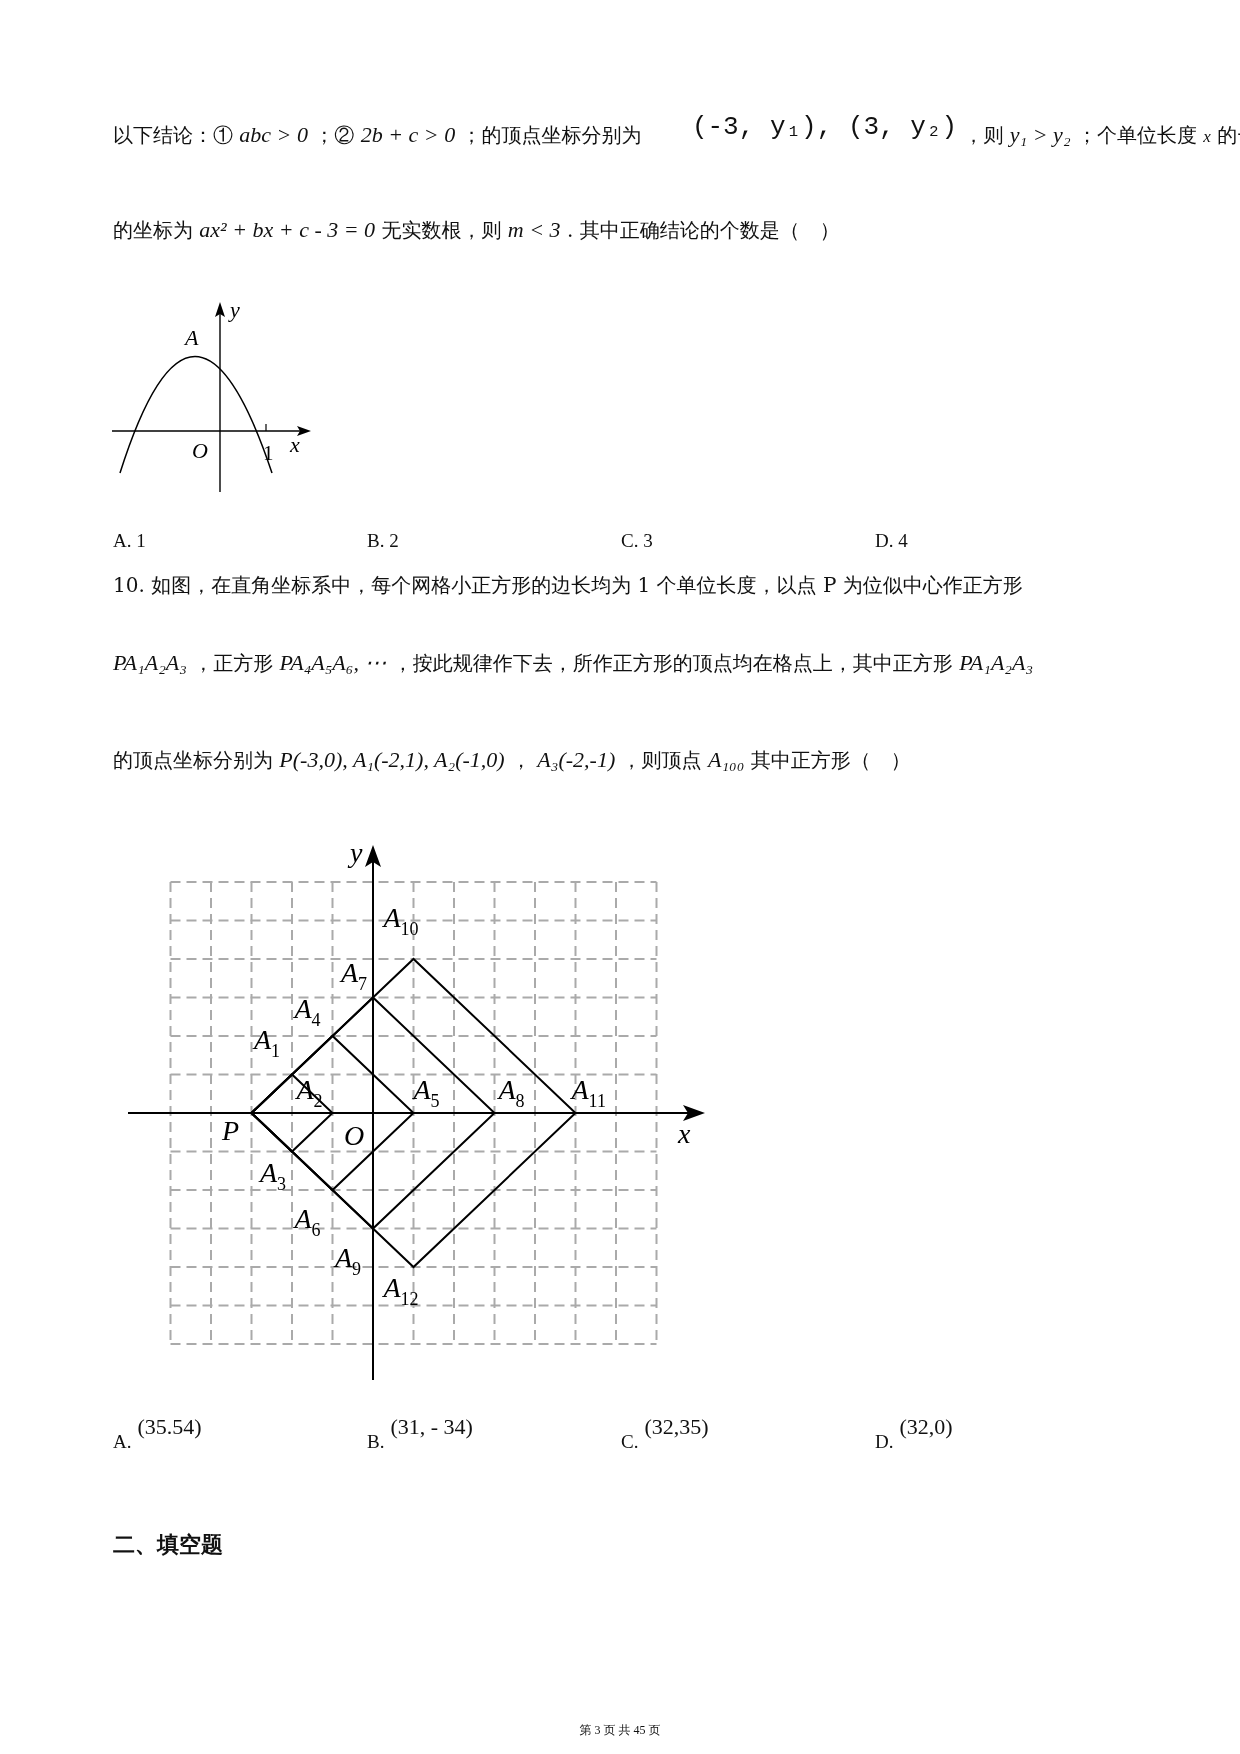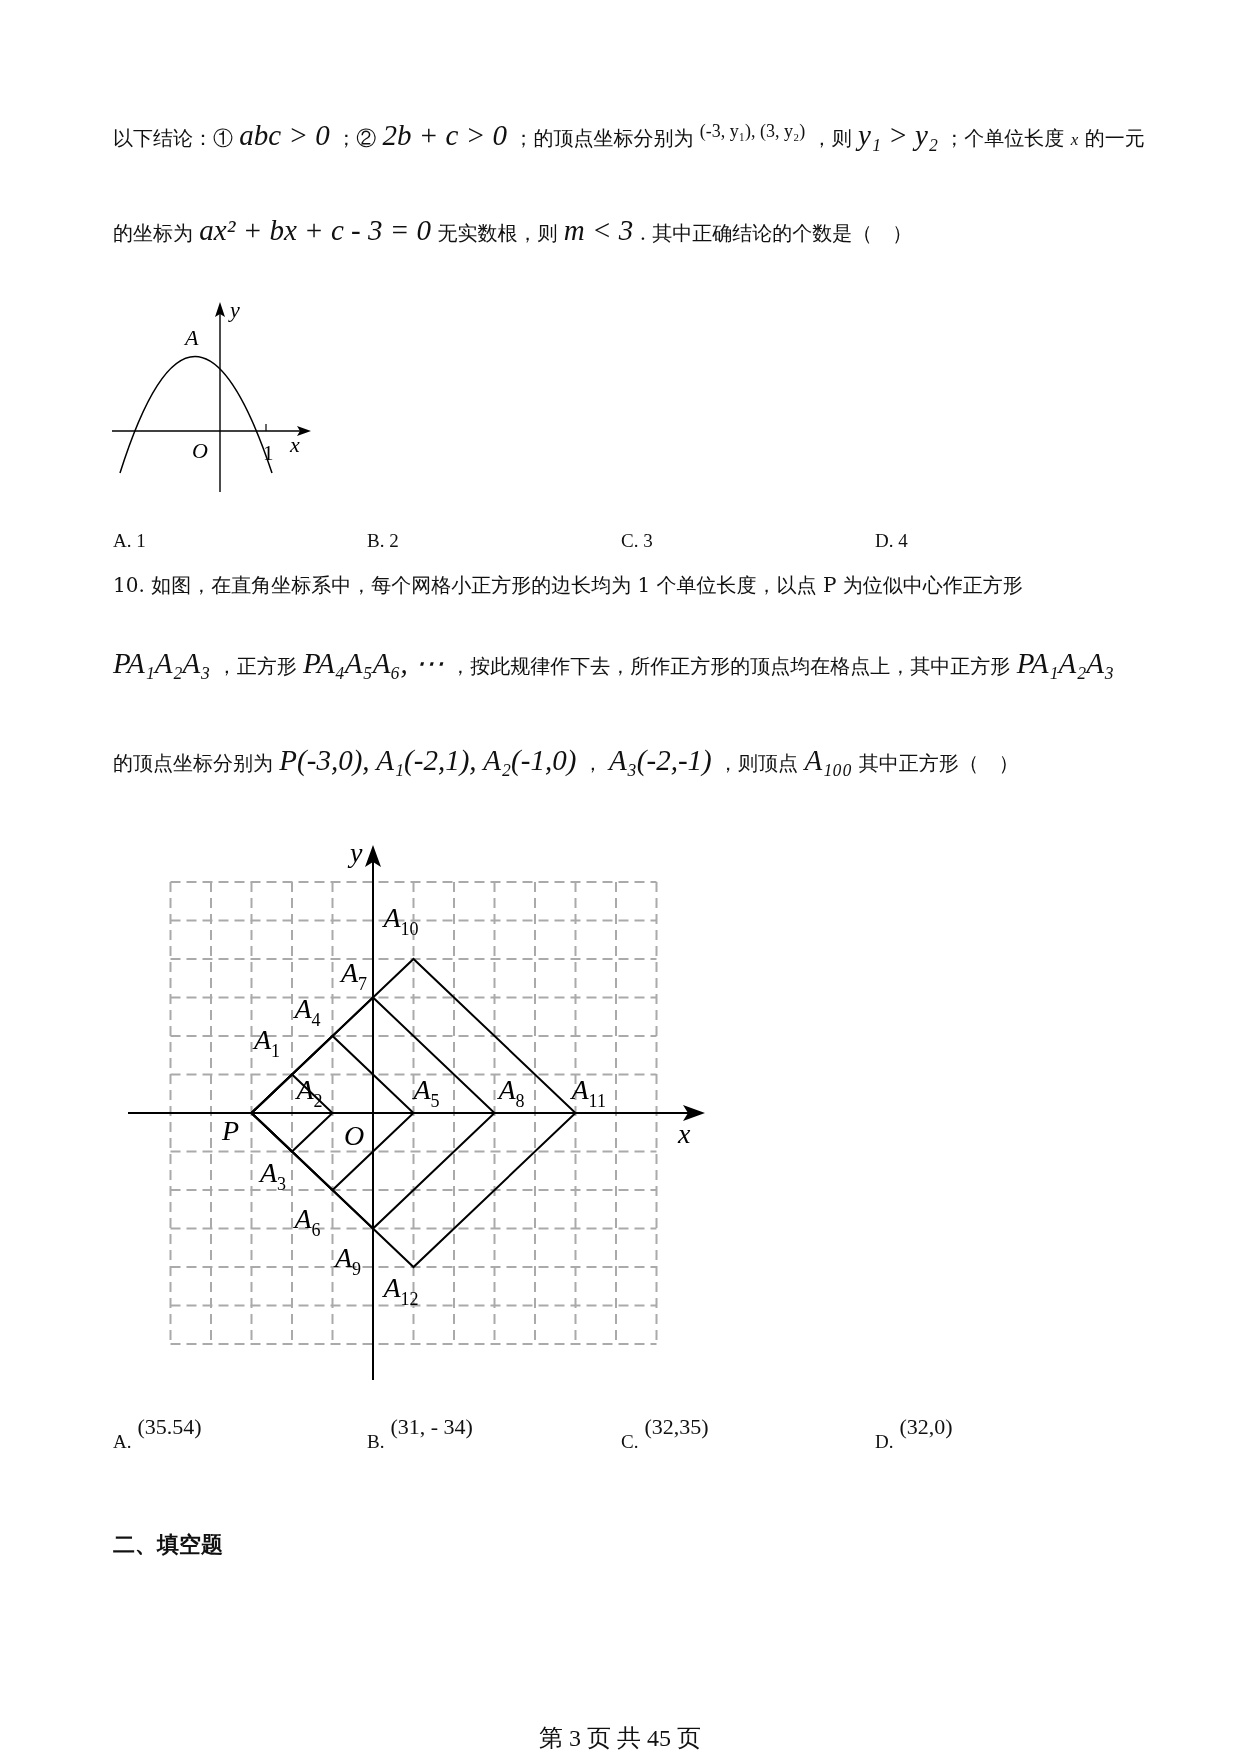--- a/index.html
+++ b/index.html
@@ -1,25 +1,25 @@
 <!DOCTYPE html>
 <html><head>
 <meta charset="utf-8">
 <style>
   html,body{margin:0;padding:0;background:#fff;}
   body{width:1240px;height:1754px;position:relative;overflow:hidden;
        font-family:"DejaVu Serif","Liberation Serif",serif;color:#111;}
   .line{position:absolute;left:113px;font-size:20px;white-space:nowrap;line-height:30px;}
-  .m{font-family:"Liberation Serif","DejaVu Serif",serif;font-style:italic;font-size:29px;}
-  .mn{font-family:Liberation Serif, serif;font-size:18px;}
+  .m{font-family:"Liberation Serif","DejaVu Serif",serif;font-style:italic;font-size:22px;}
+  .mn{font-family:Liberation Mono, monospace;font-size:26px;margin-left:44px;}
   .opt{position:absolute;font-size:19px;font-family:"Liberation Serif","DejaVu Serif",serif;}
   .opt .val{font-size:22px;position:relative;top:-14px;margin-left:6px;}
   .section{position:absolute;left:113px;top:1518px;font-size:22px;font-weight:bold;
            font-family:"DejaVu Sans","Liberation Sans",sans-serif;margin-top:12px;}
-  .footer{position:absolute;left:0;width:1240px;top:1722px;text-align:center;font-size:24px;
+  .footer{position:absolute;left:0;width:1240px;top:1722px;text-align:center;font-size:12px;
           font-family:"Liberation Serif","DejaVu Serif",serif;}
   svg text{font-family:"Liberation Serif","DejaVu Serif",serif;}
 </style>
 </head>
 <body>
 
 <div class="line" style="top:120px">
   <span>以下结论：①</span>
   <span class="m">abc &gt; 0</span>
   <span>；②</span>

